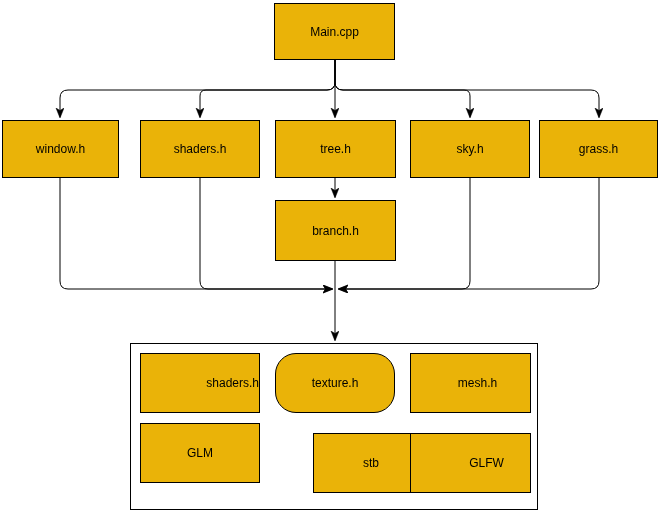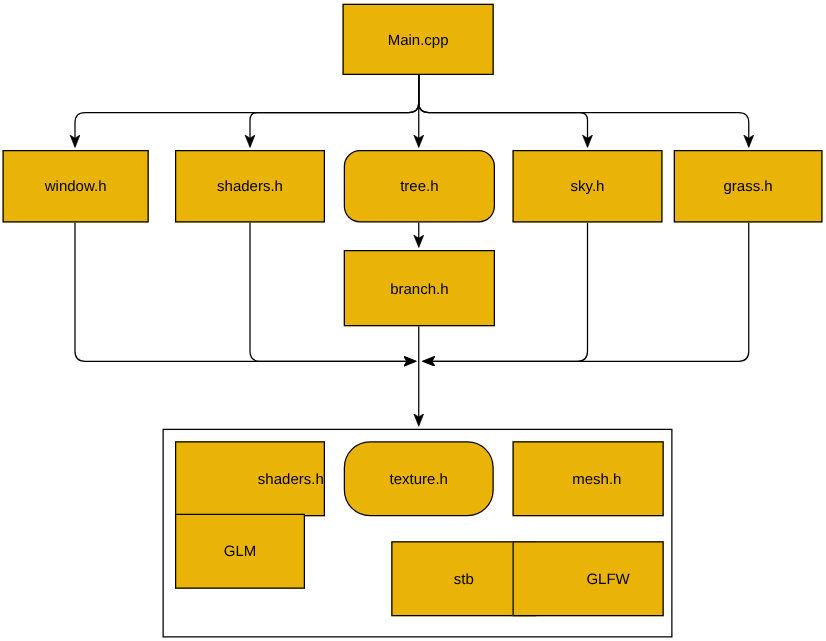--- a/index.html
+++ b/index.html
@@ -40,29 +40,29 @@
     position: absolute;
     box-sizing: border-box;
     border: 1px solid #000000;
     background: #ffffff;
     z-index: 1;
   }
   
   #n-main    { left: 274px; top: 3px;   width: 121px; height: 57px; }
   #n-window  { left: 2px;   top: 120px; width: 117px; height: 58px; }
   #n-camera  { left: 140px; top: 120px; width: 120px; height: 58px; }
-  #n-tree    { left: 275px; top: 120px; width: 121px; height: 58px; border-radius: 13px; }
+  #n-tree    { left: 275px; top: 120px; width: 121px; height: 58px; }
   #n-sky     { left: 410px; top: 120px; width: 120px; height: 58px; }
   #n-grass   { left: 539px; top: 120px; width: 119px; height: 58px; }
   #n-branch  { left: 275px; top: 200px; width: 121px; height: 61px; align-items: center; }
   #n-group   { left: 130px; top: 343px; width: 408px; height: 167px; }
   #n-shaders { left: 140px; top: 353px; width: 120px; height: 60px; justify-content: flex-end; }
   #n-texture { left: 275px; top: 353px; width: 120px; height: 60px; border-radius: 21px; }
   #n-mesh    { left: 410px; top: 353px; width: 121px; height: 60px; padding-left: 14px; }
-  #n-glm     { left: 140px; top: 411px; width: 104px; height: 60px; align-items: center; }
+  #n-glm     { left: 140px; top: 423px; width: 120px; height: 60px; align-items: center; }
   #n-stb     { left: 275px; top: 433px; width: 116px; height: 60px; margin-left: 38px; }
   #n-glfw    { left: 410px; top: 433px; width: 121px; height: 60px; padding-left: 32px; }
 </style>
 </head>
 <body>
 
 <div class="canvas">
 
   <svg class="edges" width="661" height="513" viewBox="0 0 661 513">
     <defs>

